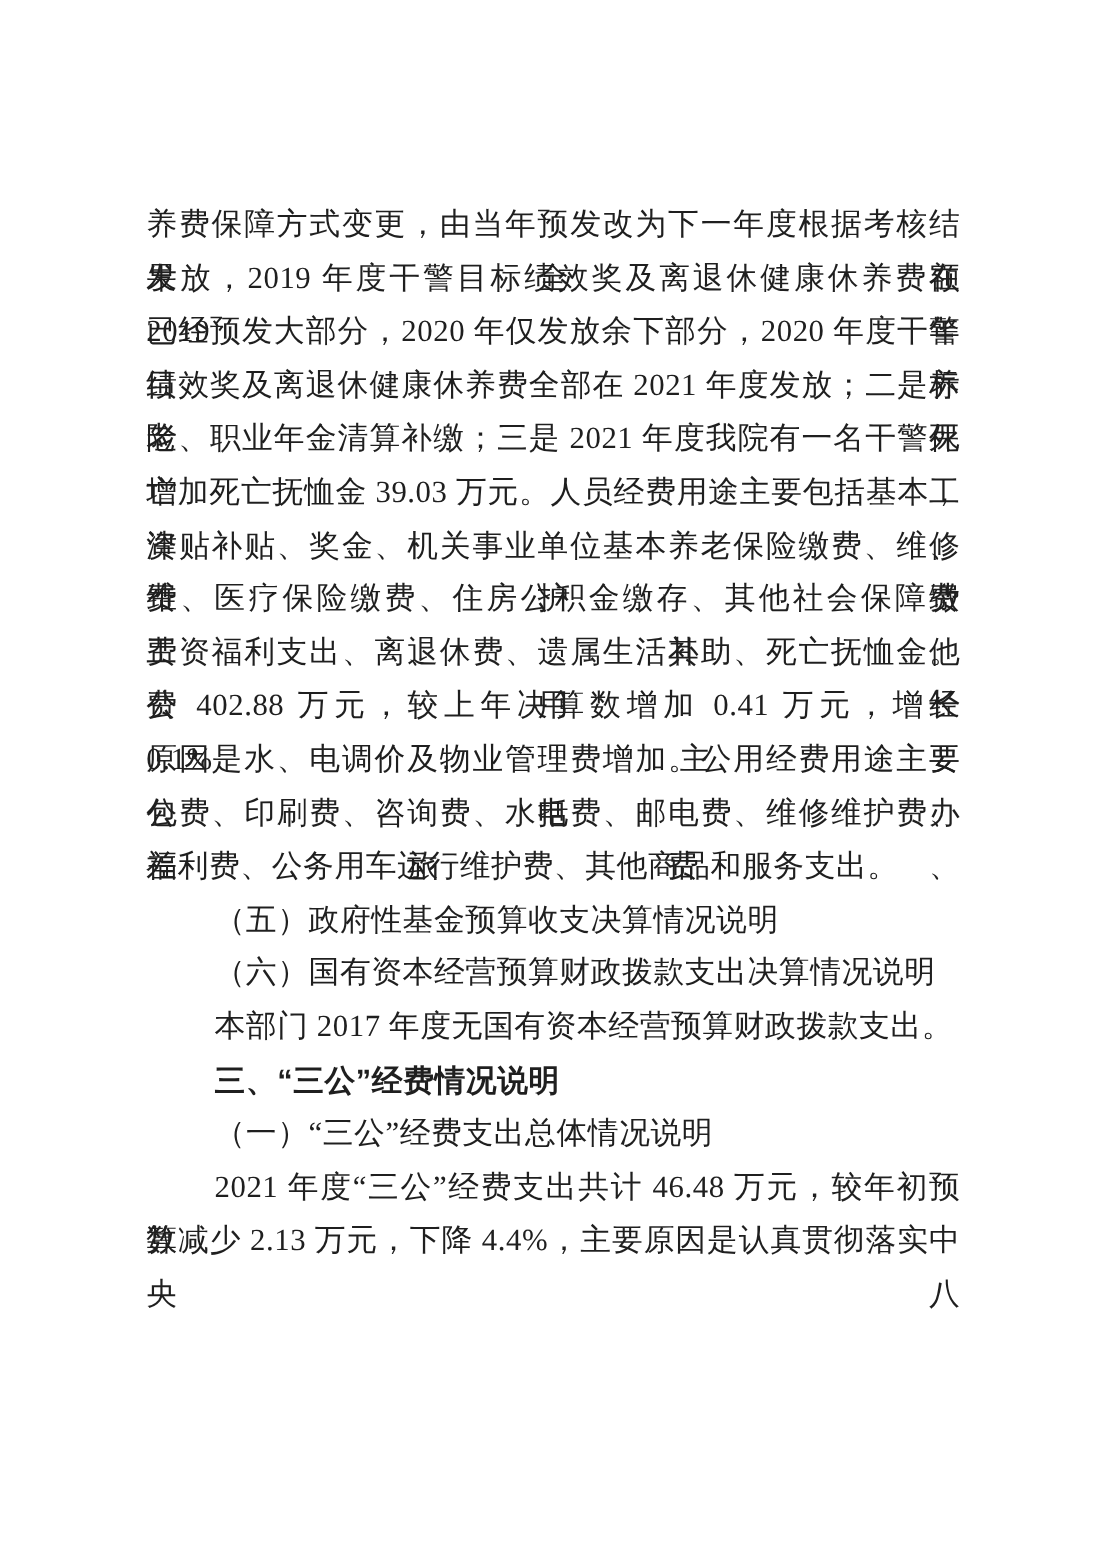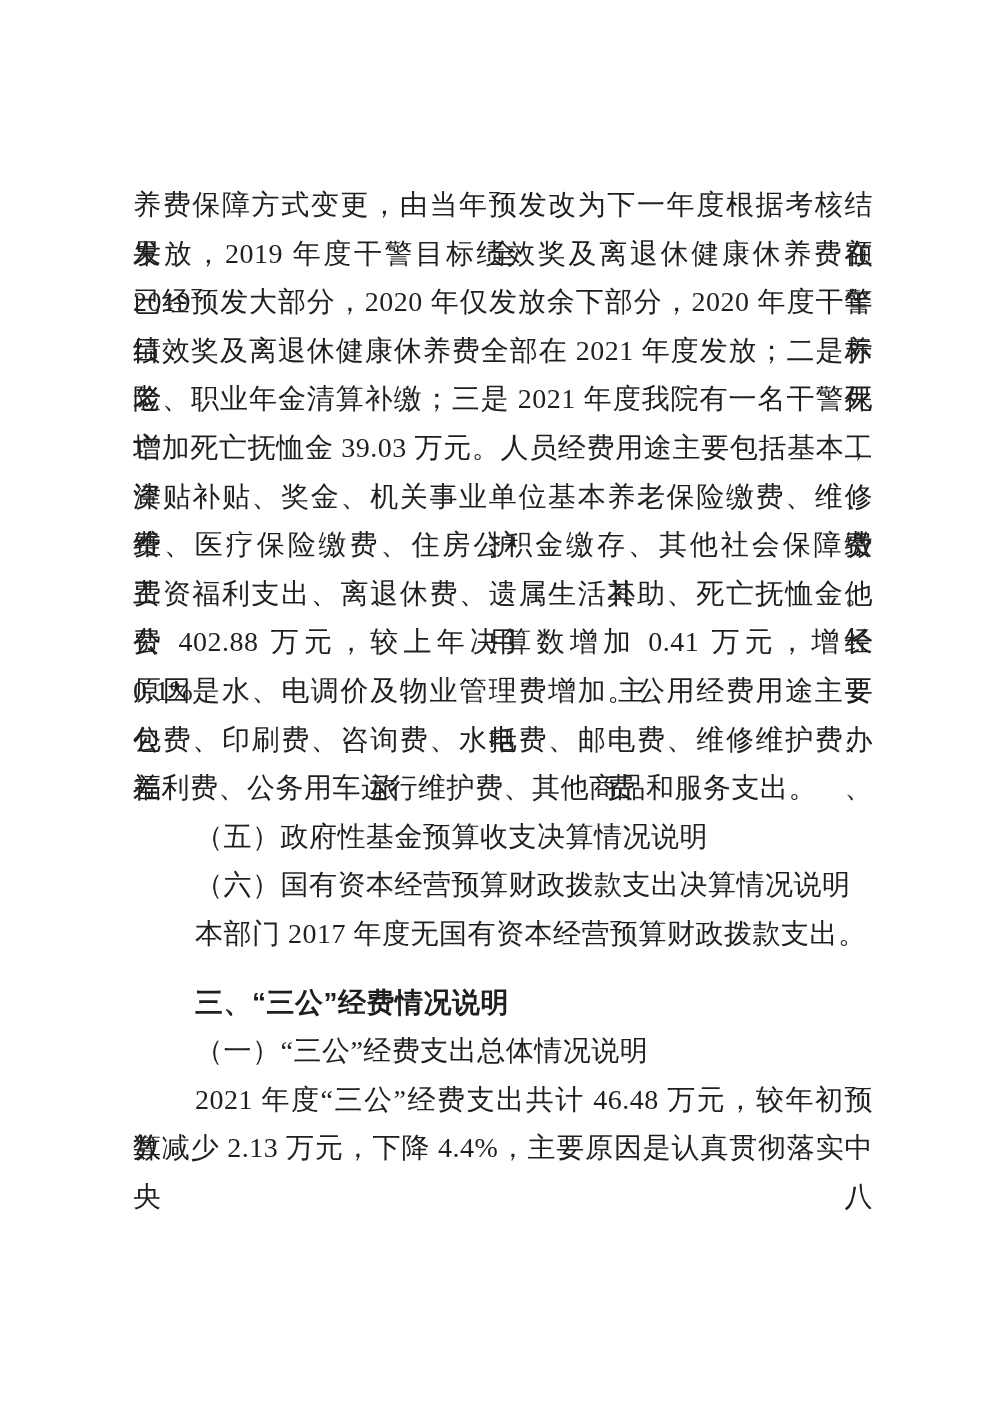--- a/index.html
+++ b/index.html
@@ -42,21 +42,20 @@
     text-align-last: justify;
   }
   
   .indent {
     text-indent: 62px;
   }
   
   .heading-black {
     font-family: "Liberation Sans", "DejaVu Sans", sans-serif;
     font-weight: 700;
-    margin-top: 20px;
   }
 </style>
 </head>
 <body>
 
 <div class="page">
   <div class="text-block">
 
     <div class="line fill">养费保障方式变更，由当年预发改为下一年度根据考核结果全额</div>
     <div class="line fill">发放，2019 年度干警目标绩效奖及离退休健康休养费在 2019 年</div>

